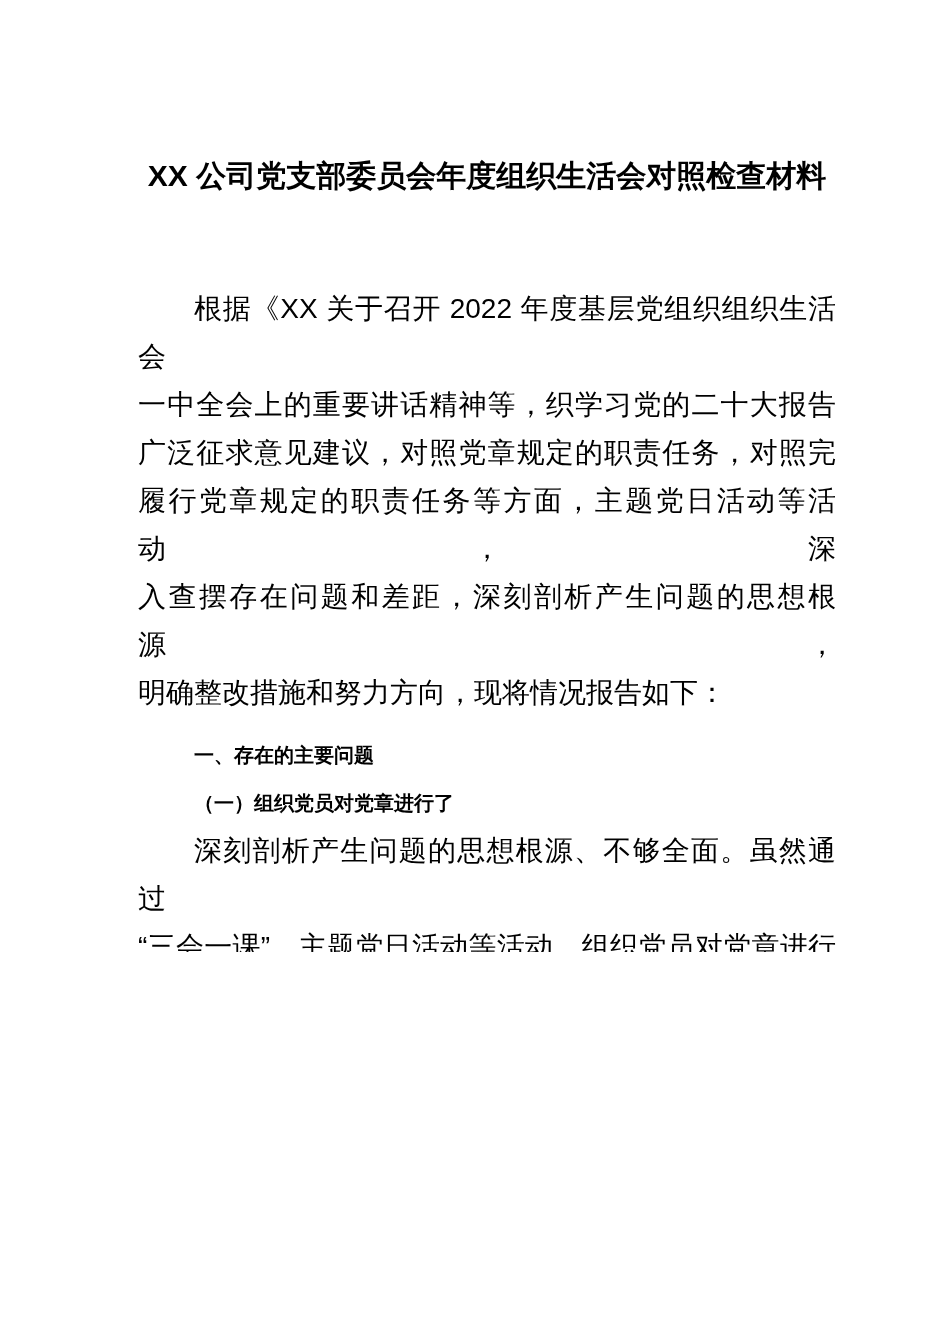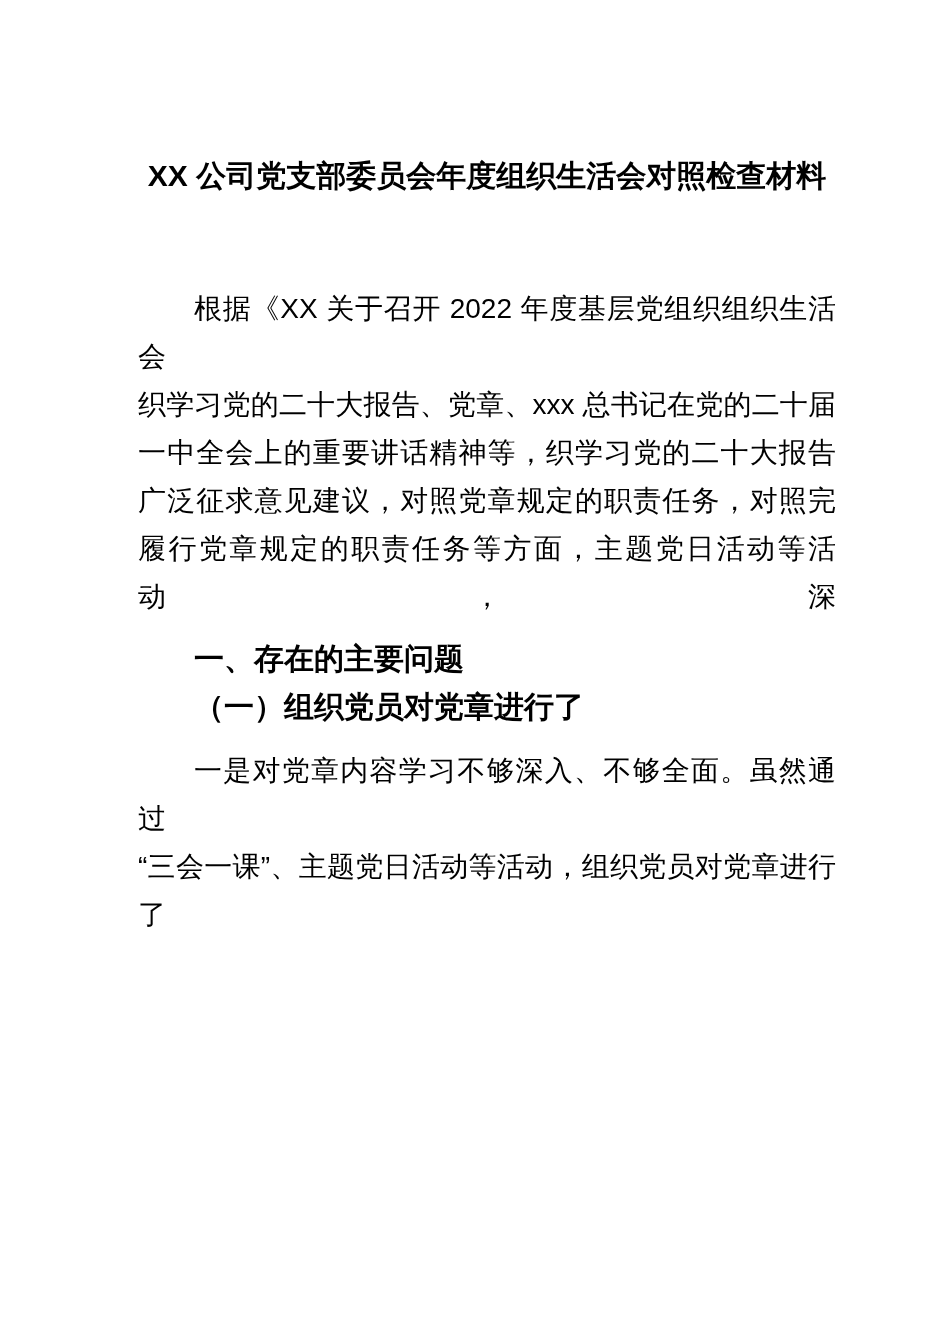--- a/index.html
+++ b/index.html
@@ -31,53 +31,53 @@
     margin: 0;
   }
   .line {
     font-size: 28px;
     line-height: 48px;
     text-align: justify;
     text-align-last: justify;
   }
   .line.first {
     text-indent: 56px;
-    margin-top: 16px;
   }
   .line.last {
     text-align-last: left;
   }
   .heading {
-    font-size: 30px;
+    font-size: 20px;
     font-weight: bold;
     line-height: 48px;
     padding-left: 56px;
   }
   .heading.h1 {
     margin-top: 14px;
   }
 </style>
 </head>
 <body>
 
 <div class="page">
 
   <div class="doc-title">XX 公司党支部委员会年度组织生活会对照检查材料</div>
 
   <div class="para">
     <div class="line first">根据《XX 关于召开 2022 年度基层党组织组织生活会</div>
-    <div class="line">织学习党的二十大报告、党章、xxx 总书记在党的二十届</div>
     <div class="line">一中全会上的重要讲话精神等，织学习党的二十大报告</div>
     <div class="line">广泛征求意见建议，对照党章规定的职责任务，对照完</div>
     <div class="line">履行党章规定的职责任务等方面，主题党日活动等活动，深</div>
+    <div class="line">入查摆存在问题和差距，深刻剖析产生问题的思想根源，</div>
+    <div class="line last">明确整改措施和努力方向，现将情况报告如下：</div>
   </div>
 
   <div class="heading h1">一、存在的主要问题</div>
 
   <div class="heading h2">（一）组织党员对党章进行了</div>
 
   <div class="para">
-    <div class="line first">一是对党章内容学习不够深入、不够全面。虽然通过</div>
+    <div class="line first">深刻剖析产生问题的思想根源、不够全面。虽然通过</div>
     <div class="line">“三会一课”、主题党日活动等活动，组织党员对党章进行了</div>
 
   </div>
 
 </div>
 
 </body></html>

